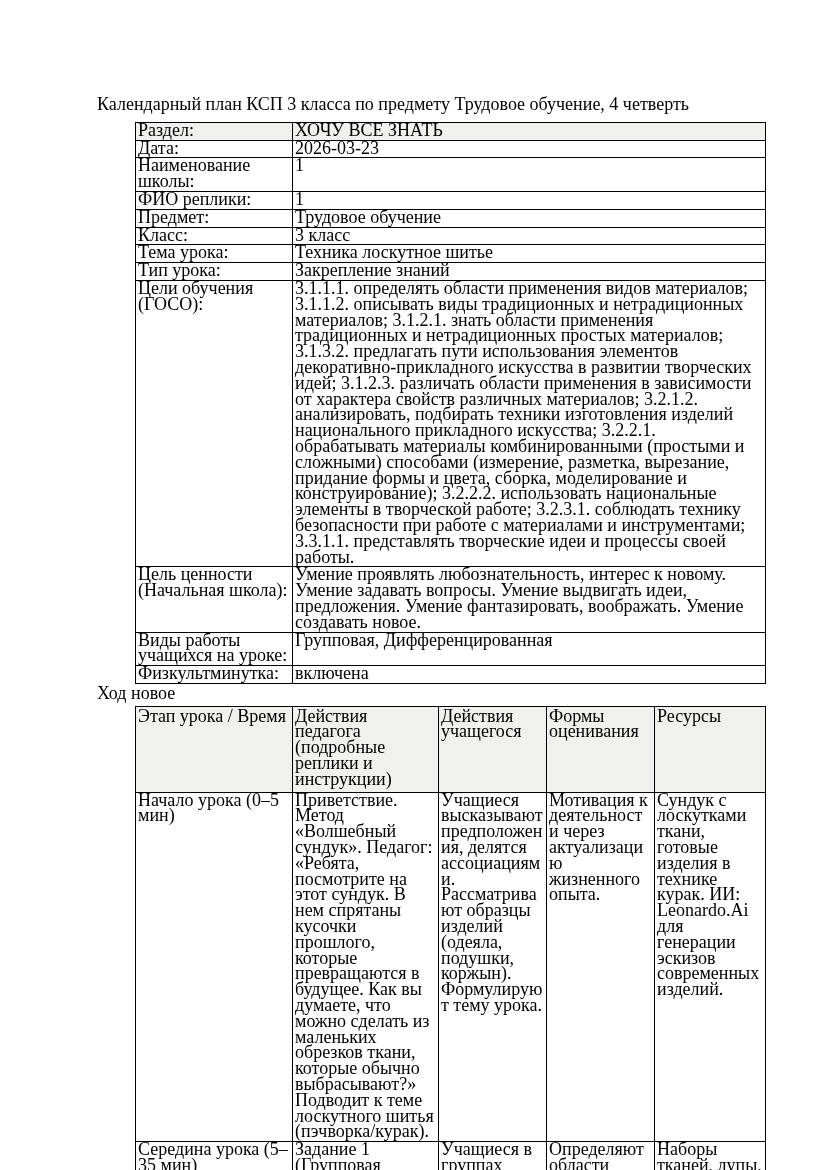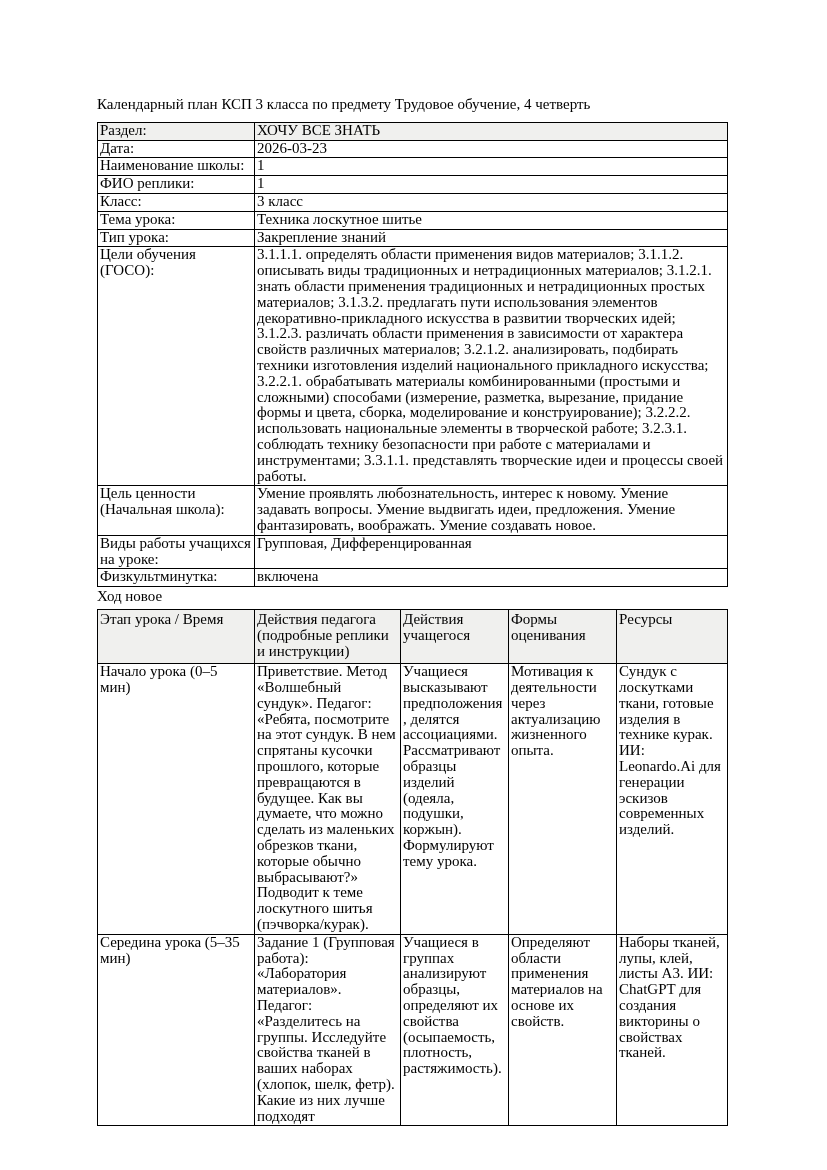--- a/index.html
+++ b/index.html
@@ -12,31 +12,32 @@
     height: 1170px;
     overflow: hidden;
     font-family: "Liberation Serif", "DejaVu Serif", serif;
     color: #000000;
   }
   .page {
     box-sizing: border-box;
     width: 827px;
     height: 1170px;
     padding: 97px 100px 0 97px;
-    font-size: 15px;
+    font-size: 18px;
     line-height: 15.8px;
   }
   .doc-title {
     margin: 0 0 9px 0;
     white-space: nowrap;
   }
   table {
     border-collapse: collapse;
     table-layout: fixed;
     width: 630px;
+    margin-left: 38px;
   }
   td, th {
     border: 1px solid #000000;
     vertical-align: top;
     text-align: left;
     font-weight: normal;
     padding: 0 3px 1px 2px;
     overflow: hidden;
     word-wrap: break-word;
   }
@@ -81,20 +82,24 @@
         <td>Дата:</td>
         <td>2026-03-23</td>
       </tr>
       <tr>
         <td>Наименование школы:</td>
         <td>1</td>
       </tr>
       <tr>
         <td>ФИО реплики:</td>
         <td>1</td>
+      </tr>
+      <tr>
+        <td>Предмет:</td>
+        <td>Трудовое обучение</td>
       </tr>
       <tr>
         <td>Класс:</td>
         <td>3 класс</td>
       </tr>
       <tr>
         <td>Тема урока:</td>
         <td>Техника лоскутное шитье</td>
       </tr>
       <tr>

